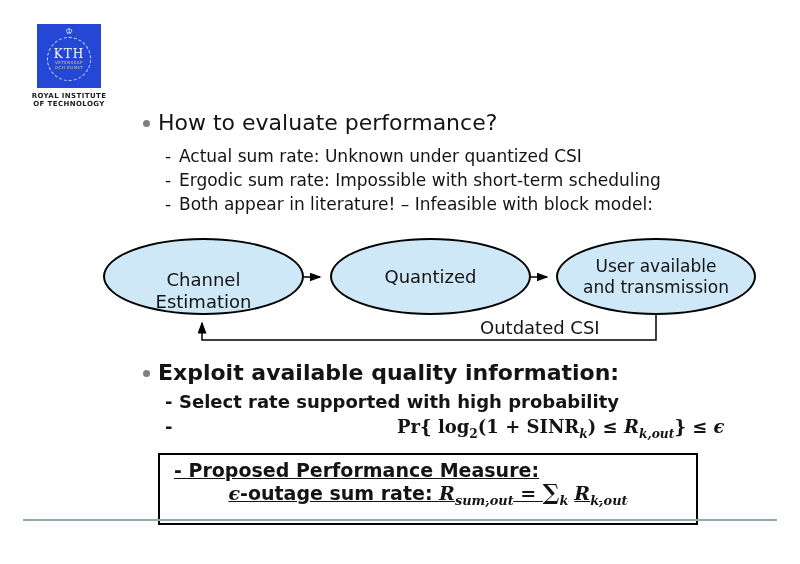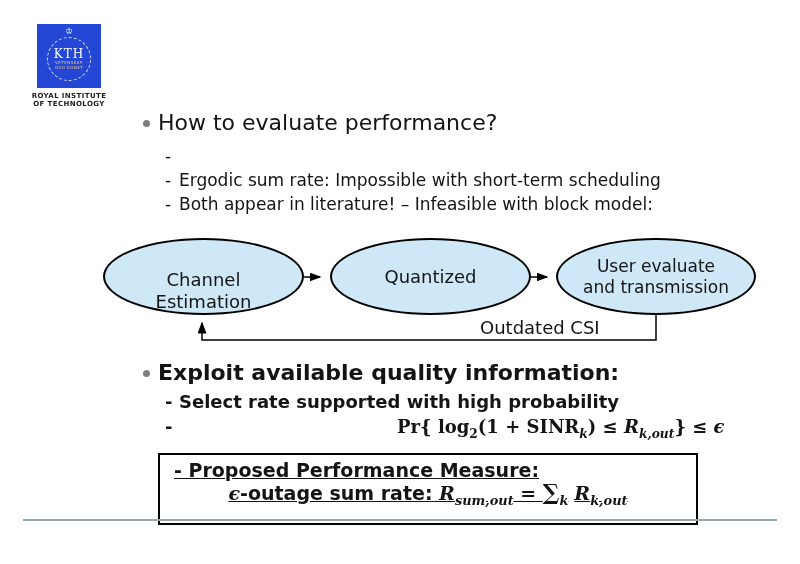--- a/index.html
+++ b/index.html
@@ -89,20 +89,21 @@
   </div>
 
 
   <div class="bullet-row b1">
     <span class="dot"></span>
     <span>How to evaluate performance?</span>
   </div>
   <div class="sublist">
     <div class="subitem">
       <span class="subdash">-</span>
+      <span>Actual sum rate: Unknown under quantized CSI</span>
     </div>
     <div class="subitem">
       <span class="subdash">-</span>
       <span>Ergodic sum rate: Impossible with short-term scheduling</span>
     </div>
     <div class="subitem">
       <span class="subdash">-</span>
       <span>Both appear in literature! – Infeasible with block model:</span>
     </div>
   </div>
@@ -119,21 +120,21 @@
   </svg>
 
   <div class="node n1">
     <div>Channel</div>
     <div>Estimation</div>
   </div>
   <div class="node n2">
     <div>Quantized</div>
   </div>
   <div class="node n3">
-    <div>User evaluate</div>
+    <div>User available</div>
     <div>and transmission</div>
   </div>
   <div class="outdated">Outdated CSI</div>
 
   <div class="bullet-row b2">
     <span class="dot"></span>
     <span>Exploit available quality information:</span>
   </div>
   <div class="sub-bold s2a">
     <span class="subdash">-</span>

